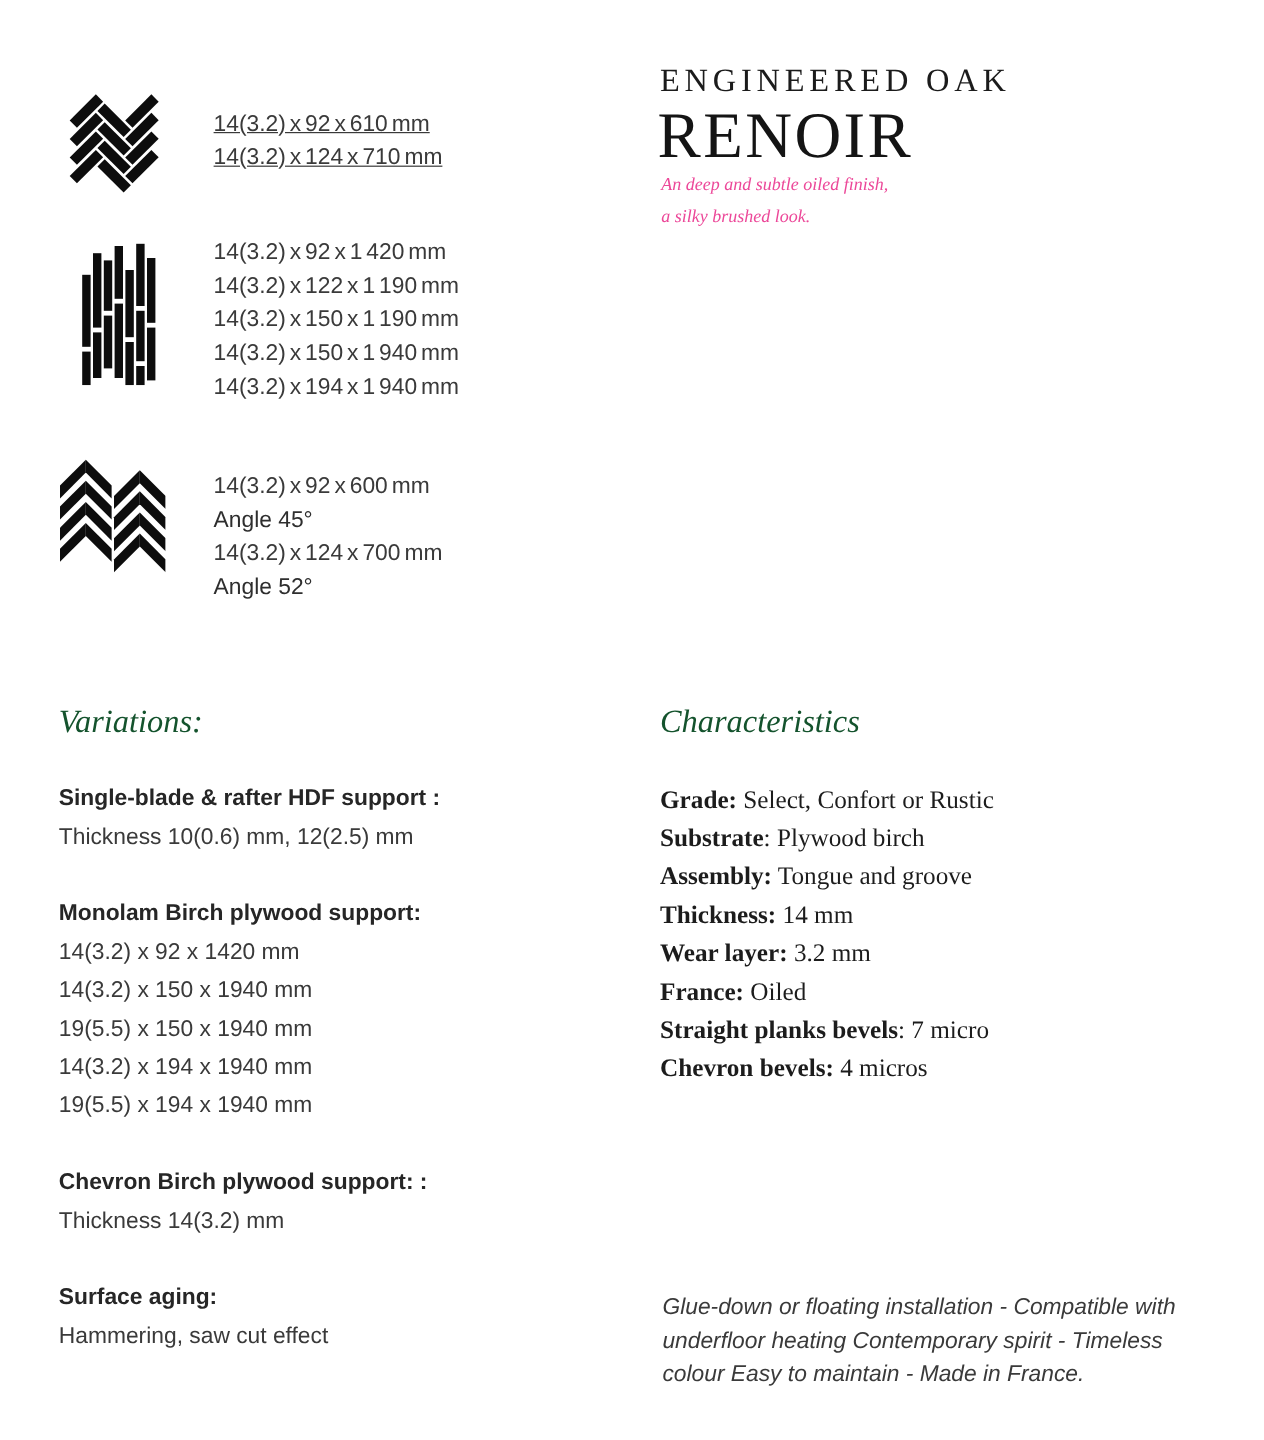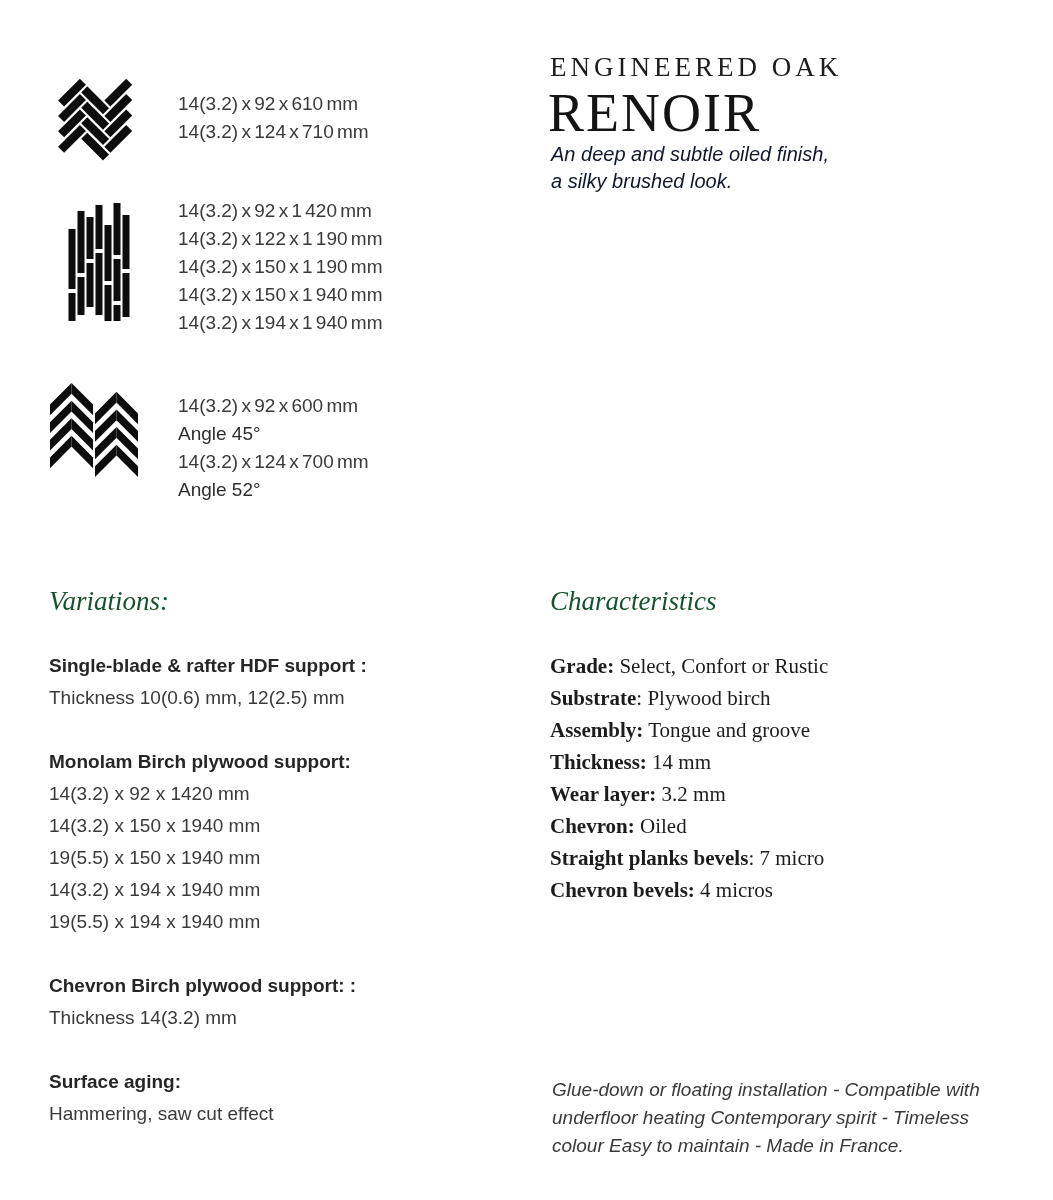--- a/index.html
+++ b/index.html
@@ -15,22 +15,22 @@
     font-family:"Liberation Serif",serif;font-size:27px;letter-spacing:4px;
     color:#1b1b1b;
   }
   .brand{
     left:548px;top:82px;
     font-family:"Liberation Serif",serif;font-size:54px;letter-spacing:2px;
     color:#141414;
   }
   .subtitle{
     left:551px;top:141px;
-    font-family:Liberation Sans, sans-serif;font-style:italic;font-size:20px;
-    line-height:27px;color:#0f172a;
+    font-family:Liberation Serif, serif;font-style:italic;font-size:15px;
+    line-height:27px;color:#ec4899;
   }
 
   
   .fmt-icon{color:#0d0d0d;}
   .fmt-lines{left:178px;font-size:19px;line-height:28px;color:#3a3a3a;word-spacing:-2px;}
   .fmt-strong{font-weight:500;color:#2e2e2e;word-spacing:0;}
 
   
   .script-heading{
     font-family:"Liberation Serif",serif;font-style:italic;font-size:27px;
@@ -72,21 +72,21 @@
         <rect x="-18" y="-5" width="36" height="10" transform="translate(44,44) rotate(45)"></rect>
         <rect x="-18" y="-5" width="36" height="10" transform="translate(44,62) rotate(45)"></rect>
         <rect x="-18" y="-5" width="36" height="10" transform="translate(44,80) rotate(45)"></rect>
         <rect x="-18" y="-5" width="36" height="10" transform="translate(71,17) rotate(-45)"></rect>
         <rect x="-18" y="-5" width="36" height="10" transform="translate(71,35) rotate(-45)"></rect>
         <rect x="-18" y="-5" width="36" height="10" transform="translate(71,53) rotate(-45)"></rect>
         <rect x="-18" y="-5" width="36" height="10" transform="translate(71,71) rotate(-45)"></rect>
       </g>
     </svg>
   </div>
-  <div class="abs fmt-lines" style="top:90px;">
+  <div class="abs fmt-lines" style="top:90px;text-decoration:underline;">
     <div>14(3.2) x 92 x 610 mm</div>
     <div>14(3.2) x 124 x 710 mm</div>
   </div>
 
   <div class="abs fmt-icon" style="left:68px;top:203px;">
     <svg width="62" height="118" viewBox="0 0 61 118" aria-hidden="true">
       <g fill="currentColor">
         <rect x="0" y="26" width="7" height="60"></rect>
           <rect x="0" y="90" width="7" height="28"></rect>
         <rect x="9" y="8" width="7" height="62"></rect>
@@ -171,21 +171,21 @@
   </div>
 
   <div class="abs script-heading" style="left:550px;top:586px;">Characteristics</div>
 
   <div class="abs char-list">
     <div><span class="char-bold">Grade:</span><span> Select, Confort or Rustic</span></div>
     <div><span class="char-bold">Substrate</span><span>: Plywood birch</span></div>
     <div><span class="char-bold">Assembly:</span><span> Tongue and groove</span></div>
     <div><span class="char-bold">Thickness:</span><span> 14 mm</span></div>
     <div><span class="char-bold">Wear layer:</span><span> 3.2 mm</span></div>
-    <div><span class="char-bold">Chevron:</span><span> Oiled</span></div>
+    <div><span class="char-bold">France:</span><span> Oiled</span></div>
     <div><span class="char-bold">Straight planks bevels</span><span>: 7 micro</span></div>
     <div><span class="char-bold">Chevron bevels:</span><span> 4 micros</span></div>
   </div>
 
   <div class="abs footer-text">
     <div>Glue-down or floating installation - Compatible with</div>
     <div>underfloor heating Contemporary spirit - Timeless</div>
     <div>colour Easy to maintain - Made in France.</div>
   </div>
 

